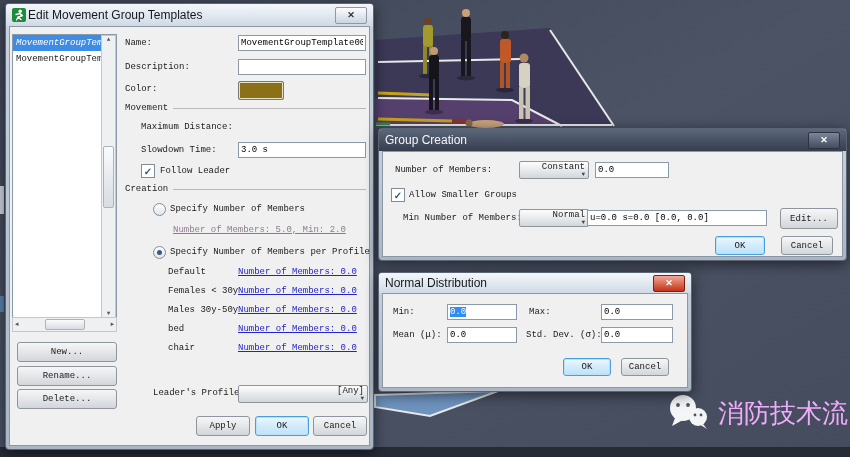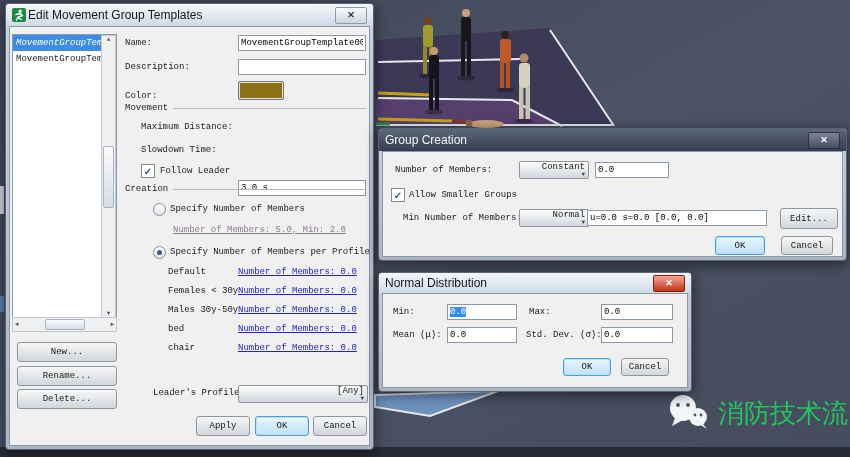--- a/index.html
+++ b/index.html
@@ -56,21 +56,21 @@
   .sbar{position:absolute;background:#eef0f2;border:1px solid #c2c8cf;display:flex;
         align-items:center;justify-content:space-between;color:#555;}
   .sbar .sa{font-size:6px;padding:0 2px;}
   .sthumb{background:linear-gradient(#fafbfc,#d7dce1);border:1px solid #aab3bc;border-radius:2px;}
   .swatch{position:absolute;background:#8a7118;border:1px solid #777;border-radius:2px;
           box-shadow:inset 0 0 0 1px #e8e2c8;}
   .selhl{background:#2f8df5;color:#fff;}
 
   
   .wm{position:absolute;left:668px;top:394px;display:flex;align-items:center;gap:8px;
-      color:#22c55e;font:26px "Liberation Sans",sans-serif;}
+      color:#f0abfc;font:26px "Liberation Sans",sans-serif;}
 </style>
 </head>
 <body>
 
 <div id="screen">
 
   <svg width="850" height="457" viewBox="0 0 850 457" style="position:absolute;left:0;top:0;">
     <defs>
       <linearGradient id="bg" x1="0" y1="0" x2="1" y2="1">
         <stop offset="0" stop-color="#3f4657"></stop>
@@ -184,29 +184,29 @@
       </div>
 
       <div class="btn" style="left:7px;top:315px;width:98px;height:18px;">New...</div>
       <div class="btn" style="left:7px;top:339px;width:98px;height:18px;">Rename...</div>
       <div class="btn" style="left:7px;top:362px;width:98px;height:18px;">Delete...</div>
 
       <span class="lbl" style="left:115px;top:11px;">Name:</span>
       <input class="inp" style="left: 228px; top: 8px; width: 128px; height: 16px;" value="MovementGroupTemplate00">
       <span class="lbl" style="left:115px;top:35px;">Description:</span>
       <input class="inp" style="left: 228px; top: 32px; width: 128px; height: 16px;" value="">
-      <span class="lbl" style="left:115px;top:57px;margin-top:7px;">Color:</span>
+      <span class="lbl" style="left:115px;top:57px;">Color:</span>
       <div class="swatch" style="left:228px;top:54px;width:44px;height:17px;"></div>
 
       <div class="sep" style="left:115px;top:76px;width:241px;">
         <span>Movement</span>
       </div>
       <span class="lbl" style="left:131px;top:95px;">Maximum Distance:</span>
       <span class="lbl" style="left:131px;top:118px;">Slowdown Time:</span>
-      <input class="inp" style="left: 228px; top: 115px; width: 128px; height: 16px; margin-top: 38px;" value="3.0 s">
+      <input class="inp" style="left: 228px; top: 115px; width: 128px; height: 16px;" value="3.0 s">
       <div class="chk" style="left:131px;top:137px;">
           <span>✓</span>
         </div>
       <span class="lbl" style="left:150px;top:139px;">Follow Leader</span>
 
       <div class="sep" style="left:115px;top:157px;width:241px;">
         <span>Creation</span>
       </div>
       <div class="radio" style="left:143px;top:176px;"></div>
       <span class="lbl" style="left:160px;top:177px;">Specify Number of Members</span>

